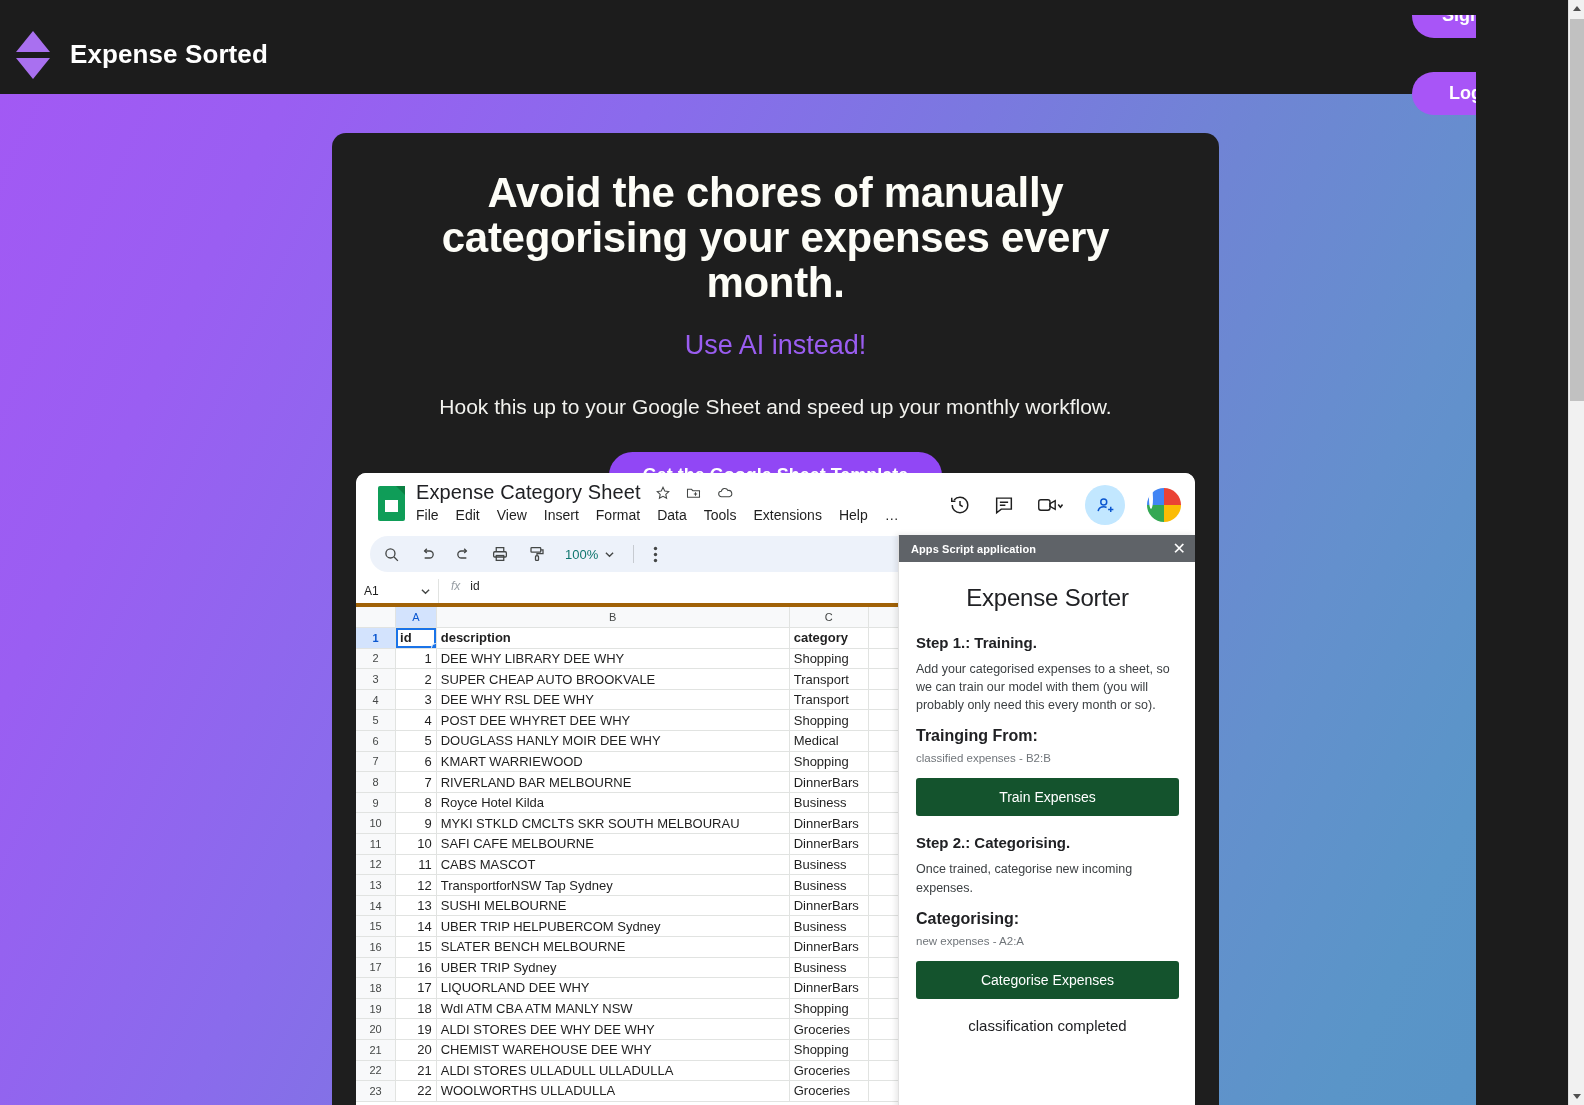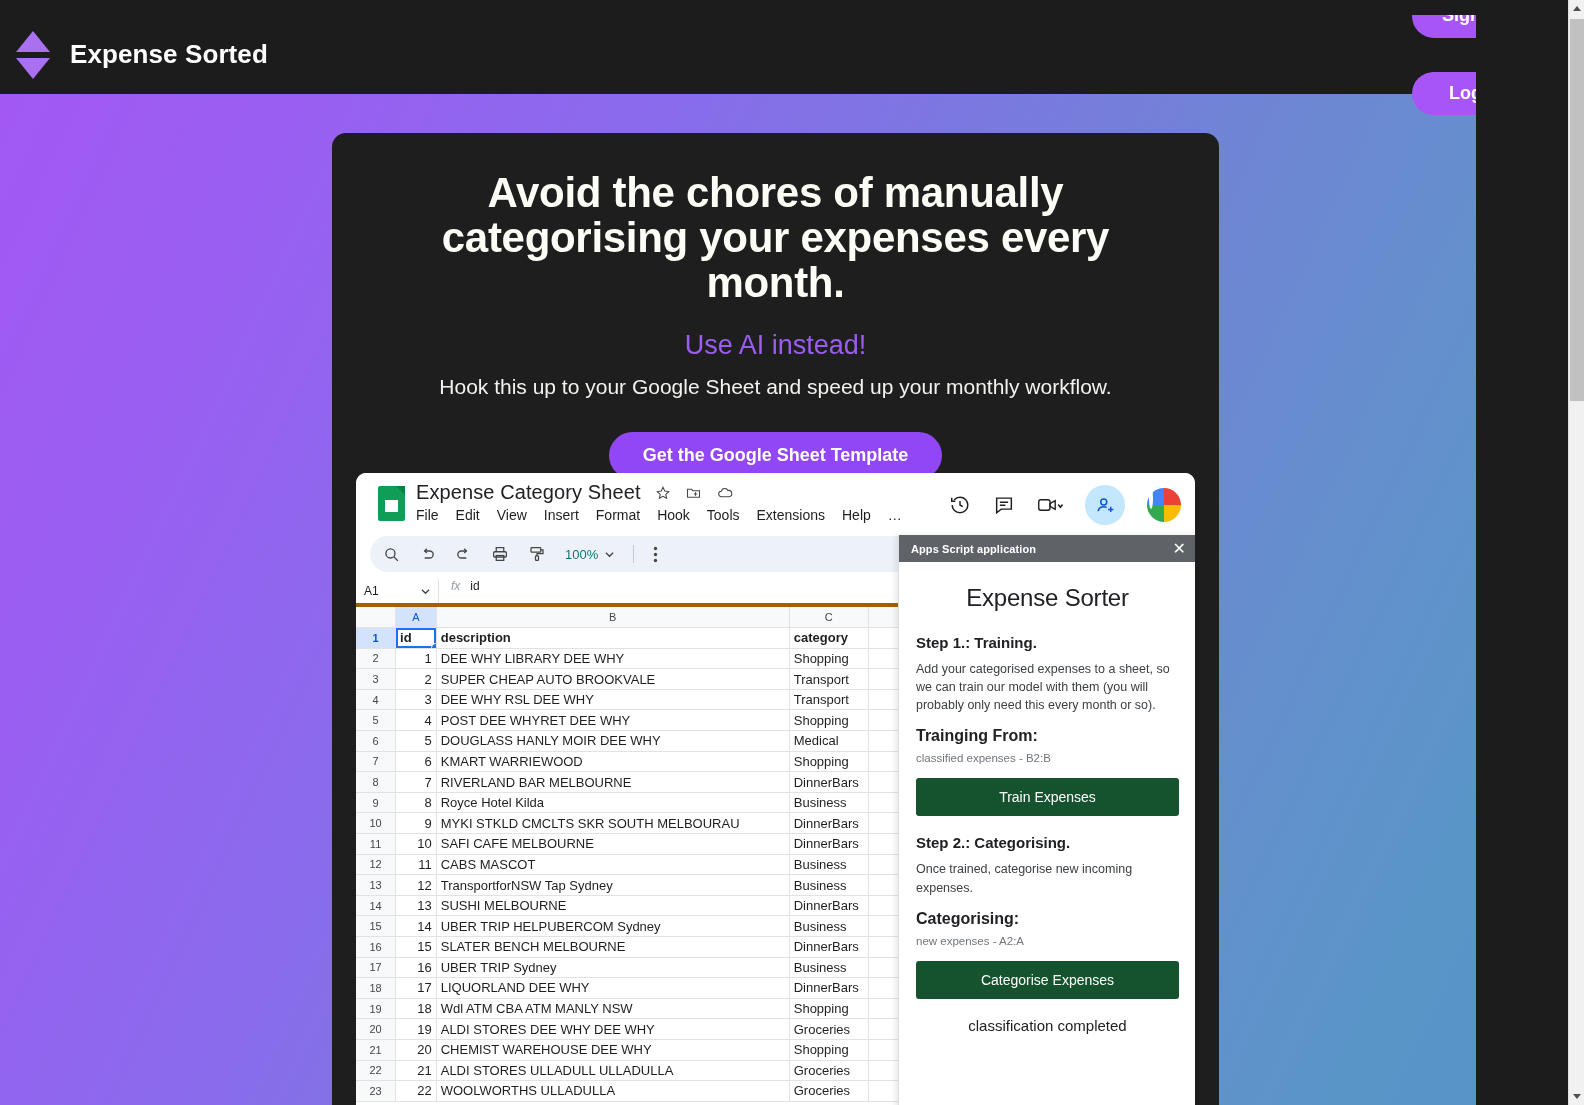--- a/index.html
+++ b/index.html
@@ -98,21 +98,21 @@
     padding: 12px 72px 0 72px;
   }
   #subhead {
     color: #9a5df0; text-align: center;
     font-size: 27px; font-weight: 400;
     margin-top: 24px;
   }
   #tagline {
     color: #f2f2ee; text-align: center;
     font-size: 21px; font-weight: 400;
-    margin-top: 14px;
+    margin-top: 34px;
   }
   .cta-wrap { text-align: center; }
   #cta-primary {
     margin-top: 33px;
     background: #9147f5; color: #fff; border: none;
     font-family: "Liberation Sans", sans-serif;
     font-size: 18px; font-weight: 700;
     padding: 13px 34px; border-radius: 999px; cursor: pointer;
   }
   #cta-secondary {
@@ -340,21 +340,21 @@
                   <path d="M6.5 17.5a4 4 0 010-8 5.2 5.2 0 019.9-1.2A3.9 3.9 0 0118.5 17.5z"></path>
                 </svg>
             </span>
           </div>
           <div class="menu-row">
             <span class="menu-item">File</span>
             <span class="menu-item">Edit</span>
             <span class="menu-item">View</span>
             <span class="menu-item">Insert</span>
             <span class="menu-item">Format</span>
-            <span class="menu-item">Hook</span>
+            <span class="menu-item">Data</span>
             <span class="menu-item">Tools</span>
             <span class="menu-item">Extensions</span>
             <span class="menu-item">Help</span>
             <span class="menu-item">…</span>
           </div>
         </div>
 
         <div class="gs-actions">
           <span class="act-ic">
             <svg width="22" height="22" viewBox="0 0 24 24" fill="none" stroke="#1f1f1f" stroke-width="1.6">

